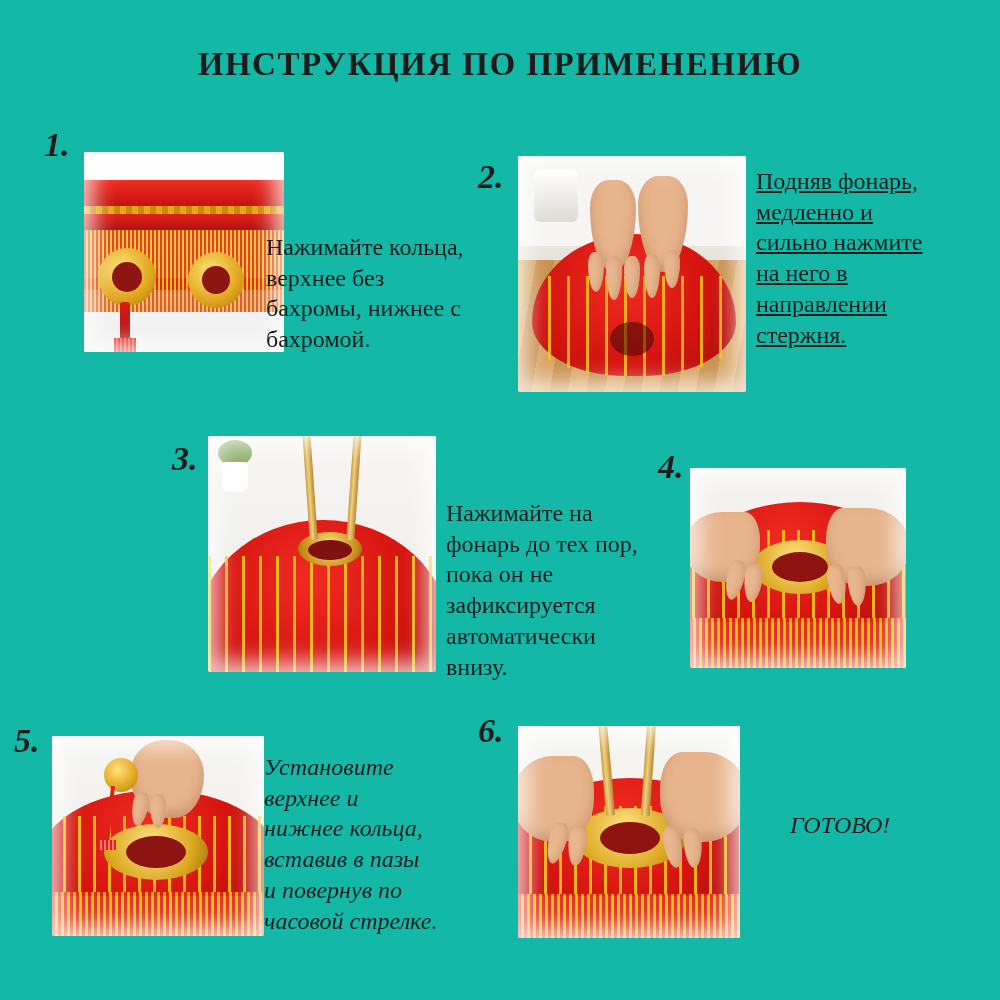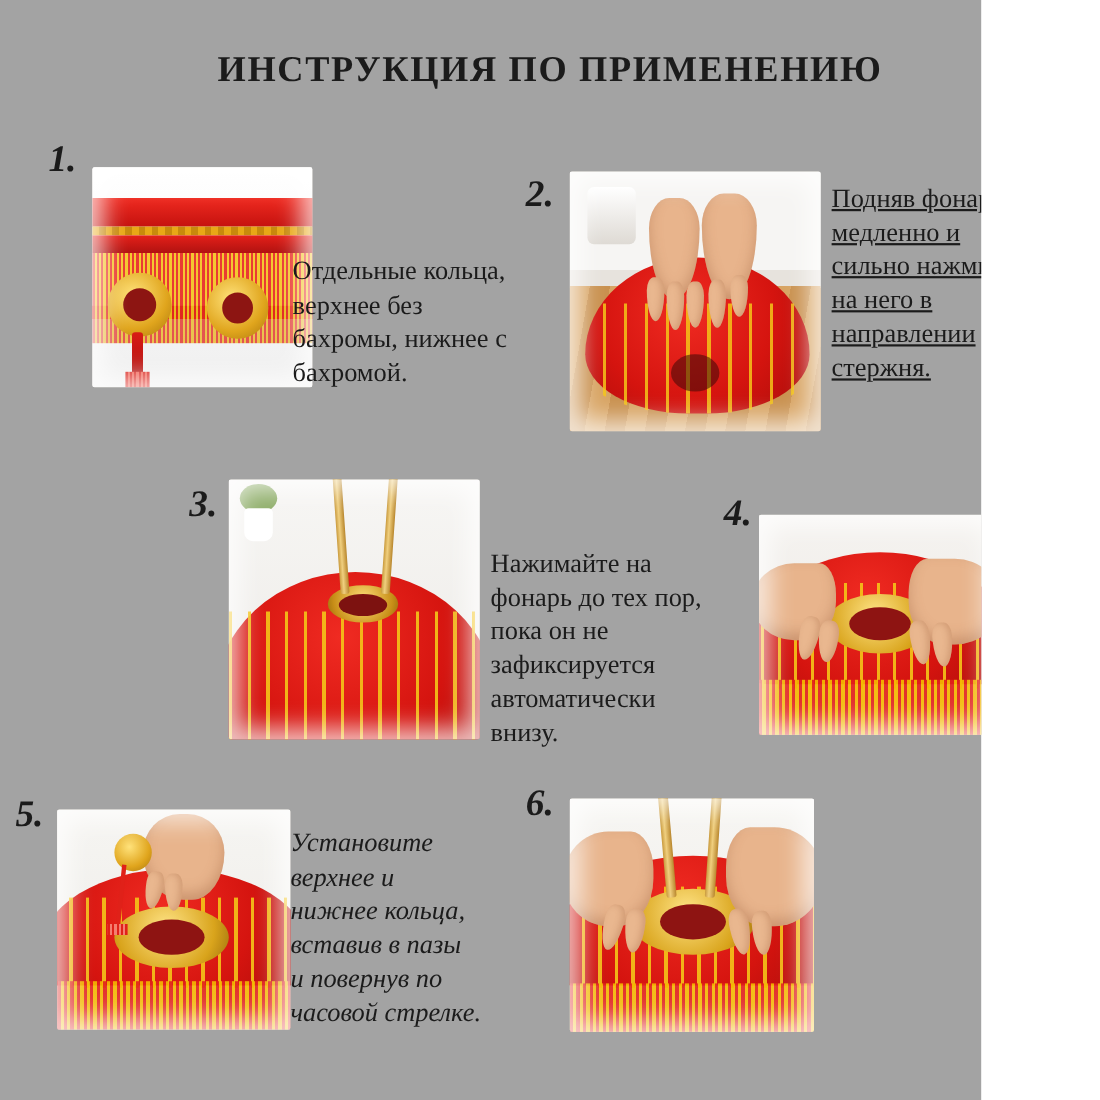--- a/index.html
+++ b/index.html
@@ -2,23 +2,23 @@
 <html lang="ru"><head>
 <meta charset="utf-8">
 <style>
   html, body {
     margin: 0;
     padding: 0;
     background: #ffffff;
   }
   #page {
     position: relative;
-    width: 892px;
+    width: 1000px;
     height: 1000px;
-    background: #a3a3a3;
+    background: #14b8a6;
     overflow: hidden;
     font-family: "Liberation Serif", serif;
     color: #231f20;
   }
   .title {
     position: absolute;
     left: 0;
     top: 46px;
     width: 1000px;
     text-align: center;
@@ -130,21 +130,21 @@
       <div style="position:absolute;left:28px;top:110px;width:30px;height:30px;border-radius:50%;background:#8d1512;"></div>
       <div class="ring-gold" style="left:104px;top:100px;width:56px;height:56px;"></div>
       <div style="position:absolute;left:118px;top:114px;width:28px;height:28px;border-radius:50%;background:#8d1512;"></div>
 
       <div style="position:absolute;left:36px;top:150px;width:10px;height:40px;background:linear-gradient(#d81c15,#b11210);border-radius:3px;"></div>
       <div style="position:absolute;left:30px;top:186px;width:22px;height:14px;background:repeating-linear-gradient(90deg,#d81c15 0 2px,#ef5d4f 2px 4px);"></div>
       <div class="blur-edge"></div>
     </div>
   </div>
 
-  <div class="caption" style="left:266px; top:232px; width:250px;">Отдельные кольца,
+  <div class="caption" style="left:266px; top:232px; width:250px;">Нажимайте кольца,
 верхнее без
 бахромы, нижнее с
 бахромой.</div>
 
   <div class="step-num" style="left:478px; top:158px;">2.</div>
 
   <div class="photo" style="left:518px; top:156px; width:228px; height:236px;">
     <div class="inner">
       <div class="wallbg" style="background:linear-gradient(#f6f5f3 0 38%, #e7e3dd 38% 45%, #d8a463 45% 100%);"></div>
       <div class="floor" style="height:56%;"></div>
@@ -278,14 +278,15 @@
       <div class="skin" style="left:-6px;top:30px;width:82px;height:86px;border-radius:50% 25% 40% 50%/50% 40% 50% 50%;"></div>
       <div class="finger" style="left:30px;top:96px;width:18px;height:42px;transform:rotate(14deg);"></div>
       <div class="finger" style="left:50px;top:100px;width:18px;height:40px;transform:rotate(6deg);"></div>
       <div class="skin" style="left:142px;top:26px;width:88px;height:90px;border-radius:25% 50% 50% 40%/40% 50% 50% 50%;"></div>
       <div class="finger" style="left:146px;top:100px;width:18px;height:42px;transform:rotate(-10deg);"></div>
       <div class="finger" style="left:166px;top:102px;width:18px;height:40px;transform:rotate(-4deg);"></div>
       <div class="blur-edge"></div>
     </div>
   </div>
 
+  <div class="caption italic" style="left:790px; top:810px; width:200px;">ГОТОВО!</div>
 
 </div>
 
 </body></html>

